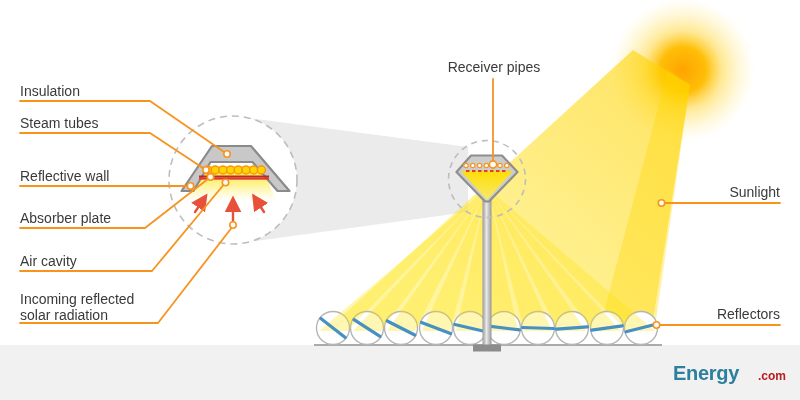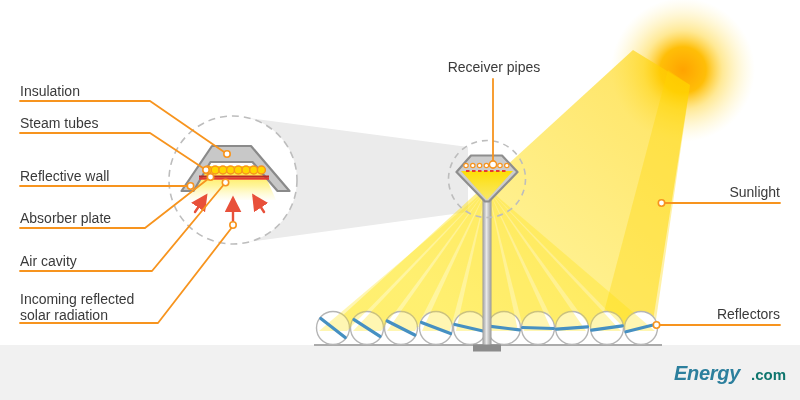--- a/index.html
+++ b/index.html
@@ -22,28 +22,27 @@
     top:362px;
     display:flex;
     align-items:baseline;
     white-space:nowrap;
   }
   .brand .w{
     font-weight:bold;
     font-size:20px;
     color:#2c7f9d;
     letter-spacing:-0.3px;
-    font-style:italic;
   }
   .brand .w + .w{margin-left:6px;}
   .brand .tld{
     font-weight:bold;
-    font-size:15px;
-    color:#0f766e;
-    margin-left:11px;
+    font-size:12px;
+    color:#b91c1c;
+    margin-left:19px;
   }
 </style>
 </head>
 <body>
 
 <div class="stage">
 <svg width="800" height="400" viewBox="0 0 800 400">
   <defs>
     <radialGradient id="sunGrad" gradientUnits="userSpaceOnUse" cx="683" cy="70" r="72">
       <stop offset="0" stop-color="#FFA300" stop-opacity="1"></stop>

